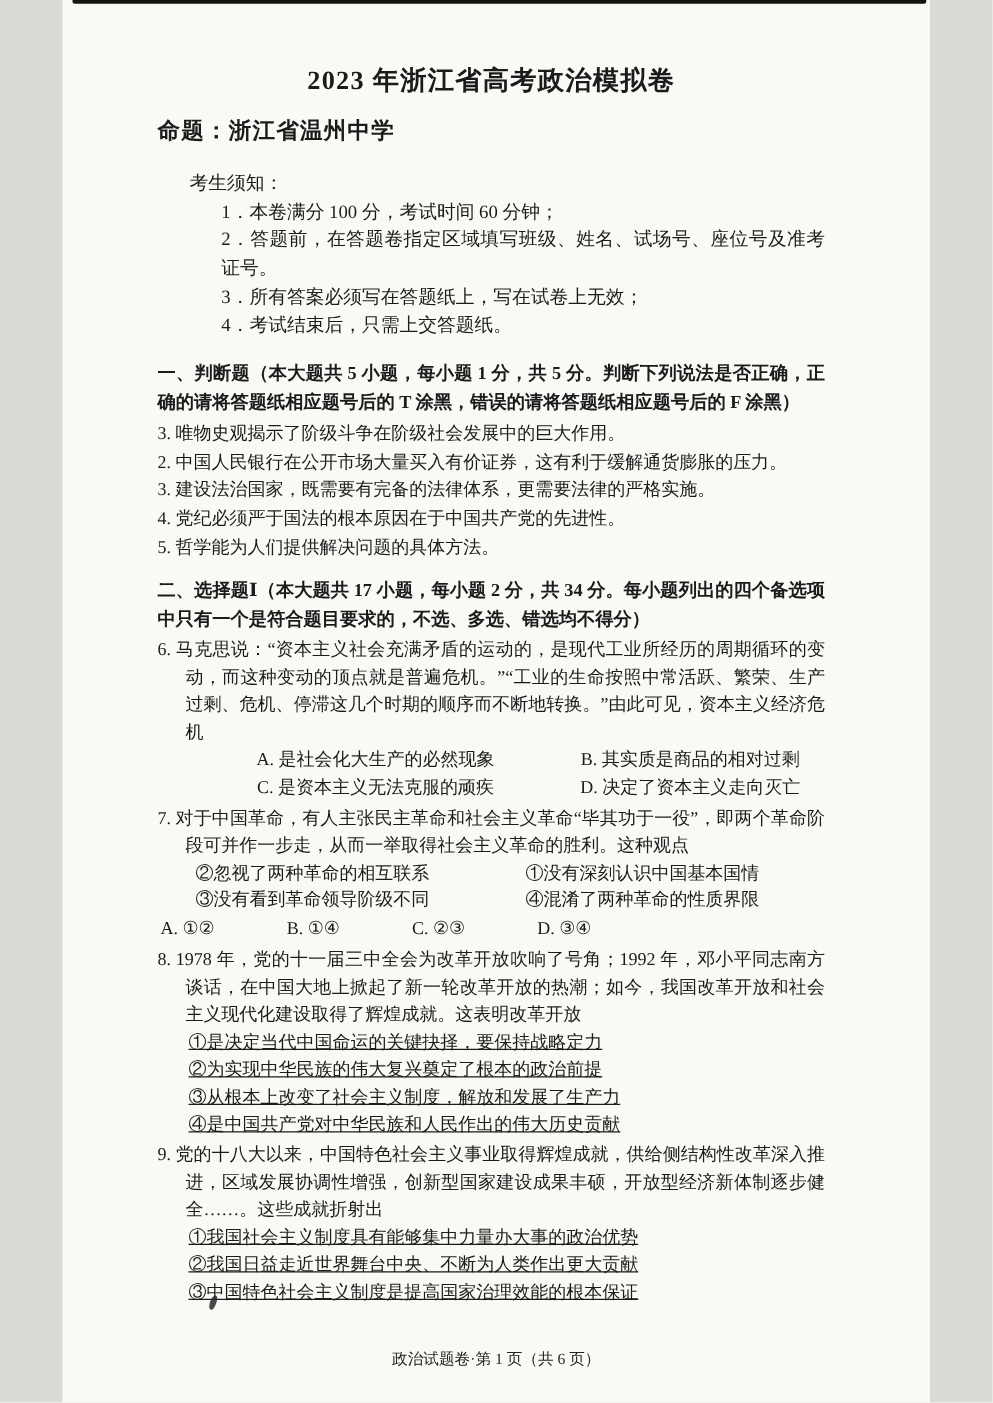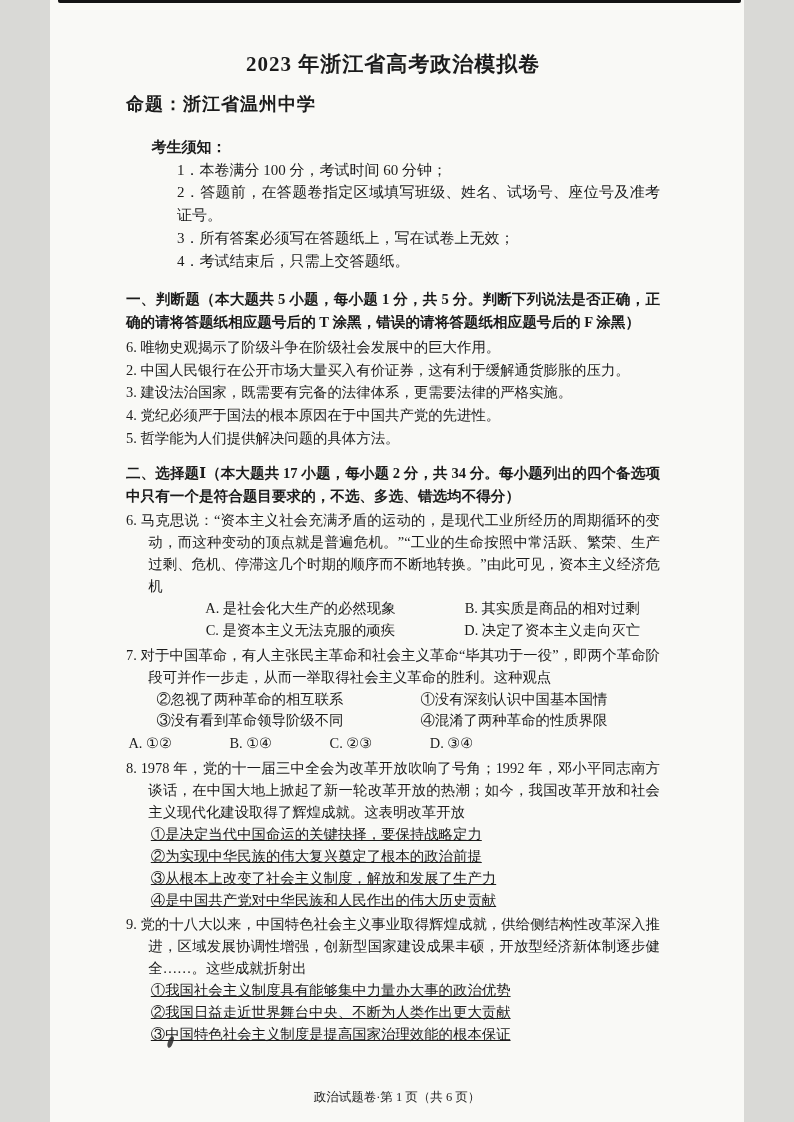--- a/index.html
+++ b/index.html
@@ -43,21 +43,21 @@
   }
   .subtitle {
     font-size: 18px;
     font-weight: bold;
     text-align: left;
     margin: 0 0 20px;
     letter-spacing: 1px;
   }
   .notice { margin: 0 0 16px; }
   .notice-heading {
-    font-weight: bold;
+    font-weight: normal;
     font-size: 15px;
     line-height: 1.5;
     padding-left: 1.7em;
   }
   .notice-item {
     font-size: 15px;
     line-height: 1.52;
     padding-left: 3.4em;
     text-align: justify;
   }
@@ -88,21 +88,21 @@
   .stmt-list { padding-left: 1.55em; text-decoration: underline; }
   .answer-row {
     display: flex;
     gap: 3.6em;
     padding-left: .15em;
     margin: 1px 0 2px;
   }
   .footer {
     position: absolute;
     left: 0; right: 0;
-    bottom: 16px;
+    bottom: 26px;
     text-align: center;
     font-size: 12.5px;
     color: #222;
   }
 </style>
 </head>
 <body>
 
 <div class="page">
   <div class="scan-edge"></div>
@@ -114,21 +114,21 @@
   <div class="notice">
     <div class="notice-heading">考生须知：</div>
     <div class="notice-item">1．本卷满分 100 分，考试时间 60 分钟；</div>
     <div class="notice-item">2．答题前，在答题卷指定区域填写班级、姓名、试场号、座位号及准考证号。</div>
     <div class="notice-item">3．所有答案必须写在答题纸上，写在试卷上无效；</div>
     <div class="notice-item">4．考试结束后，只需上交答题纸。</div>
   </div>
 
   <div>
     <div class="sec-heading">一、判断题（本大题共 5 小题，每小题 1 分，共 5 分。判断下列说法是否正确，正确的请将答题纸相应题号后的 T 涂黑，错误的请将答题纸相应题号后的 F 涂黑）</div>
-    <div class="q-line">6. 唯物史观揭示了阶级斗争在阶级社会发展中的巨大作用。</div>
+    <div class="q-line">3. 唯物史观揭示了阶级斗争在阶级社会发展中的巨大作用。</div>
     <div class="q-line">2. 中国人民银行在公开市场大量买入有价证券，这有利于缓解通货膨胀的压力。</div>
     <div class="q-line">3. 建设法治国家，既需要有完备的法律体系，更需要法律的严格实施。</div>
     <div class="q-line">4. 党纪必须严于国法的根本原因在于中国共产党的先进性。</div>
     <div class="q-line">5. 哲学能为人们提供解决问题的具体方法。</div>
   </div>
 
   <div>
     <div class="sec-heading">二、选择题Ⅰ（本大题共 17 小题，每小题 2 分，共 34 分。每小题列出的四个备选项中只有一个是符合题目要求的，不选、多选、错选均不得分）</div>
 
     <div>

